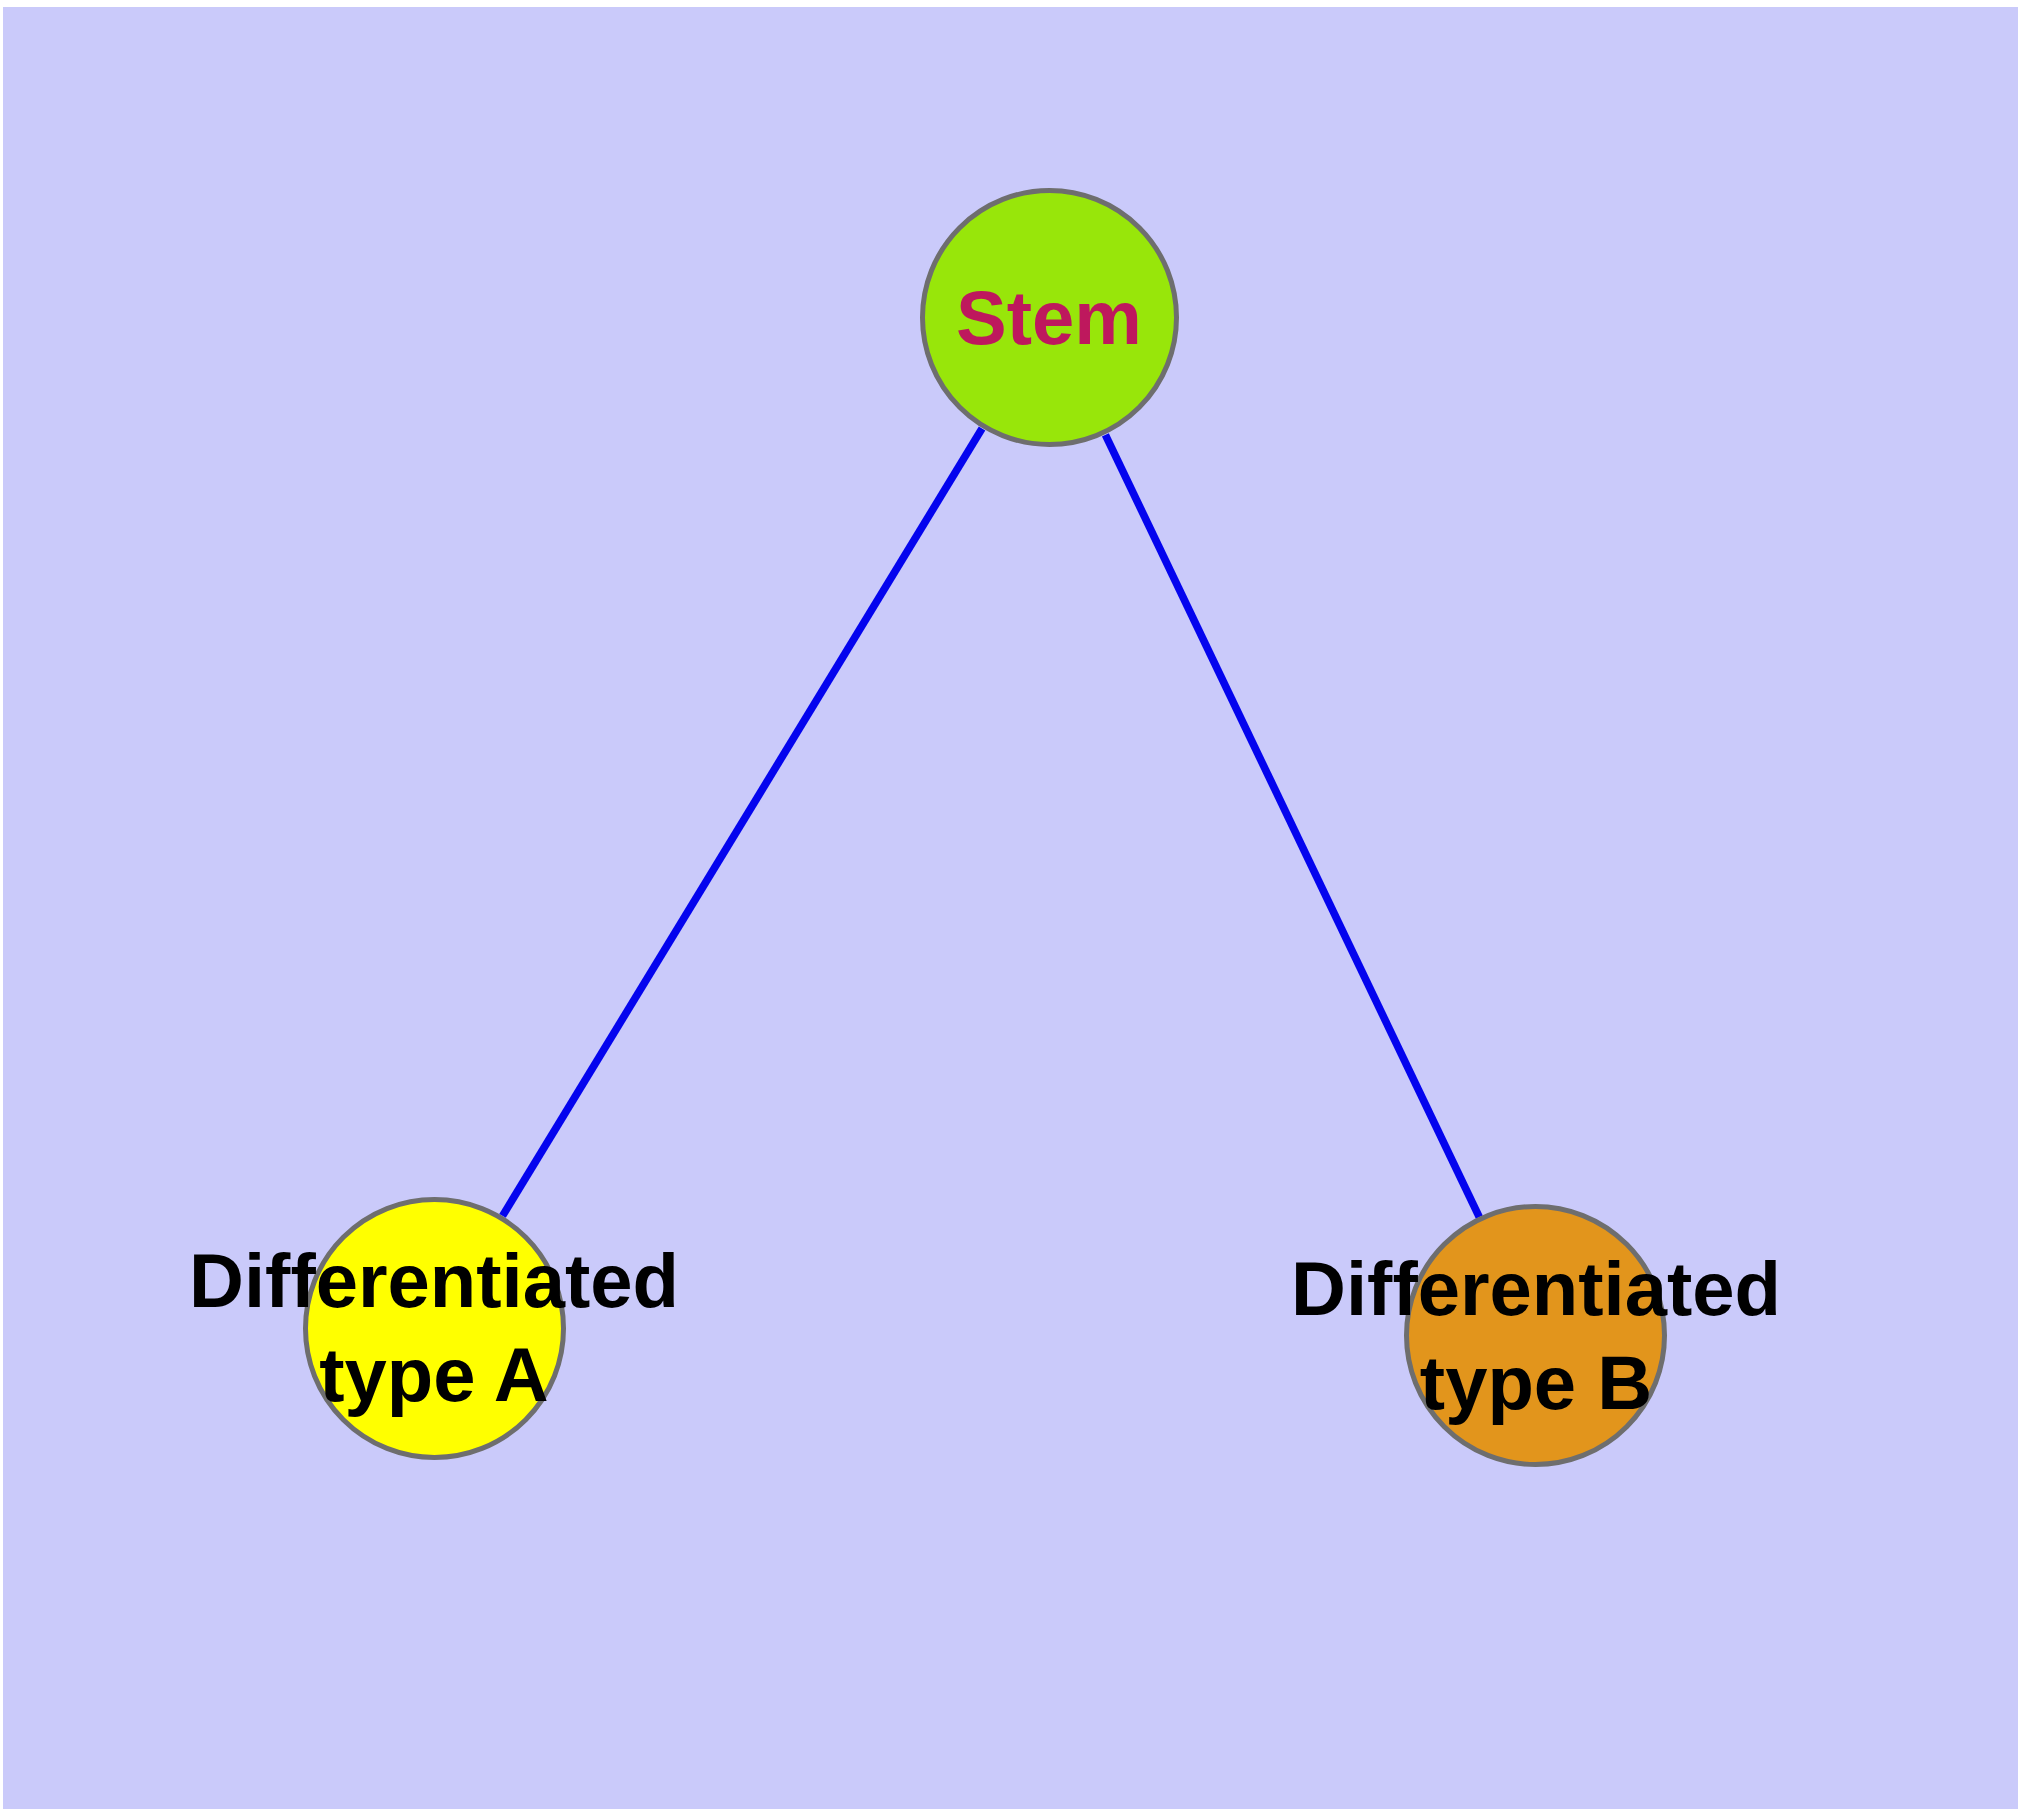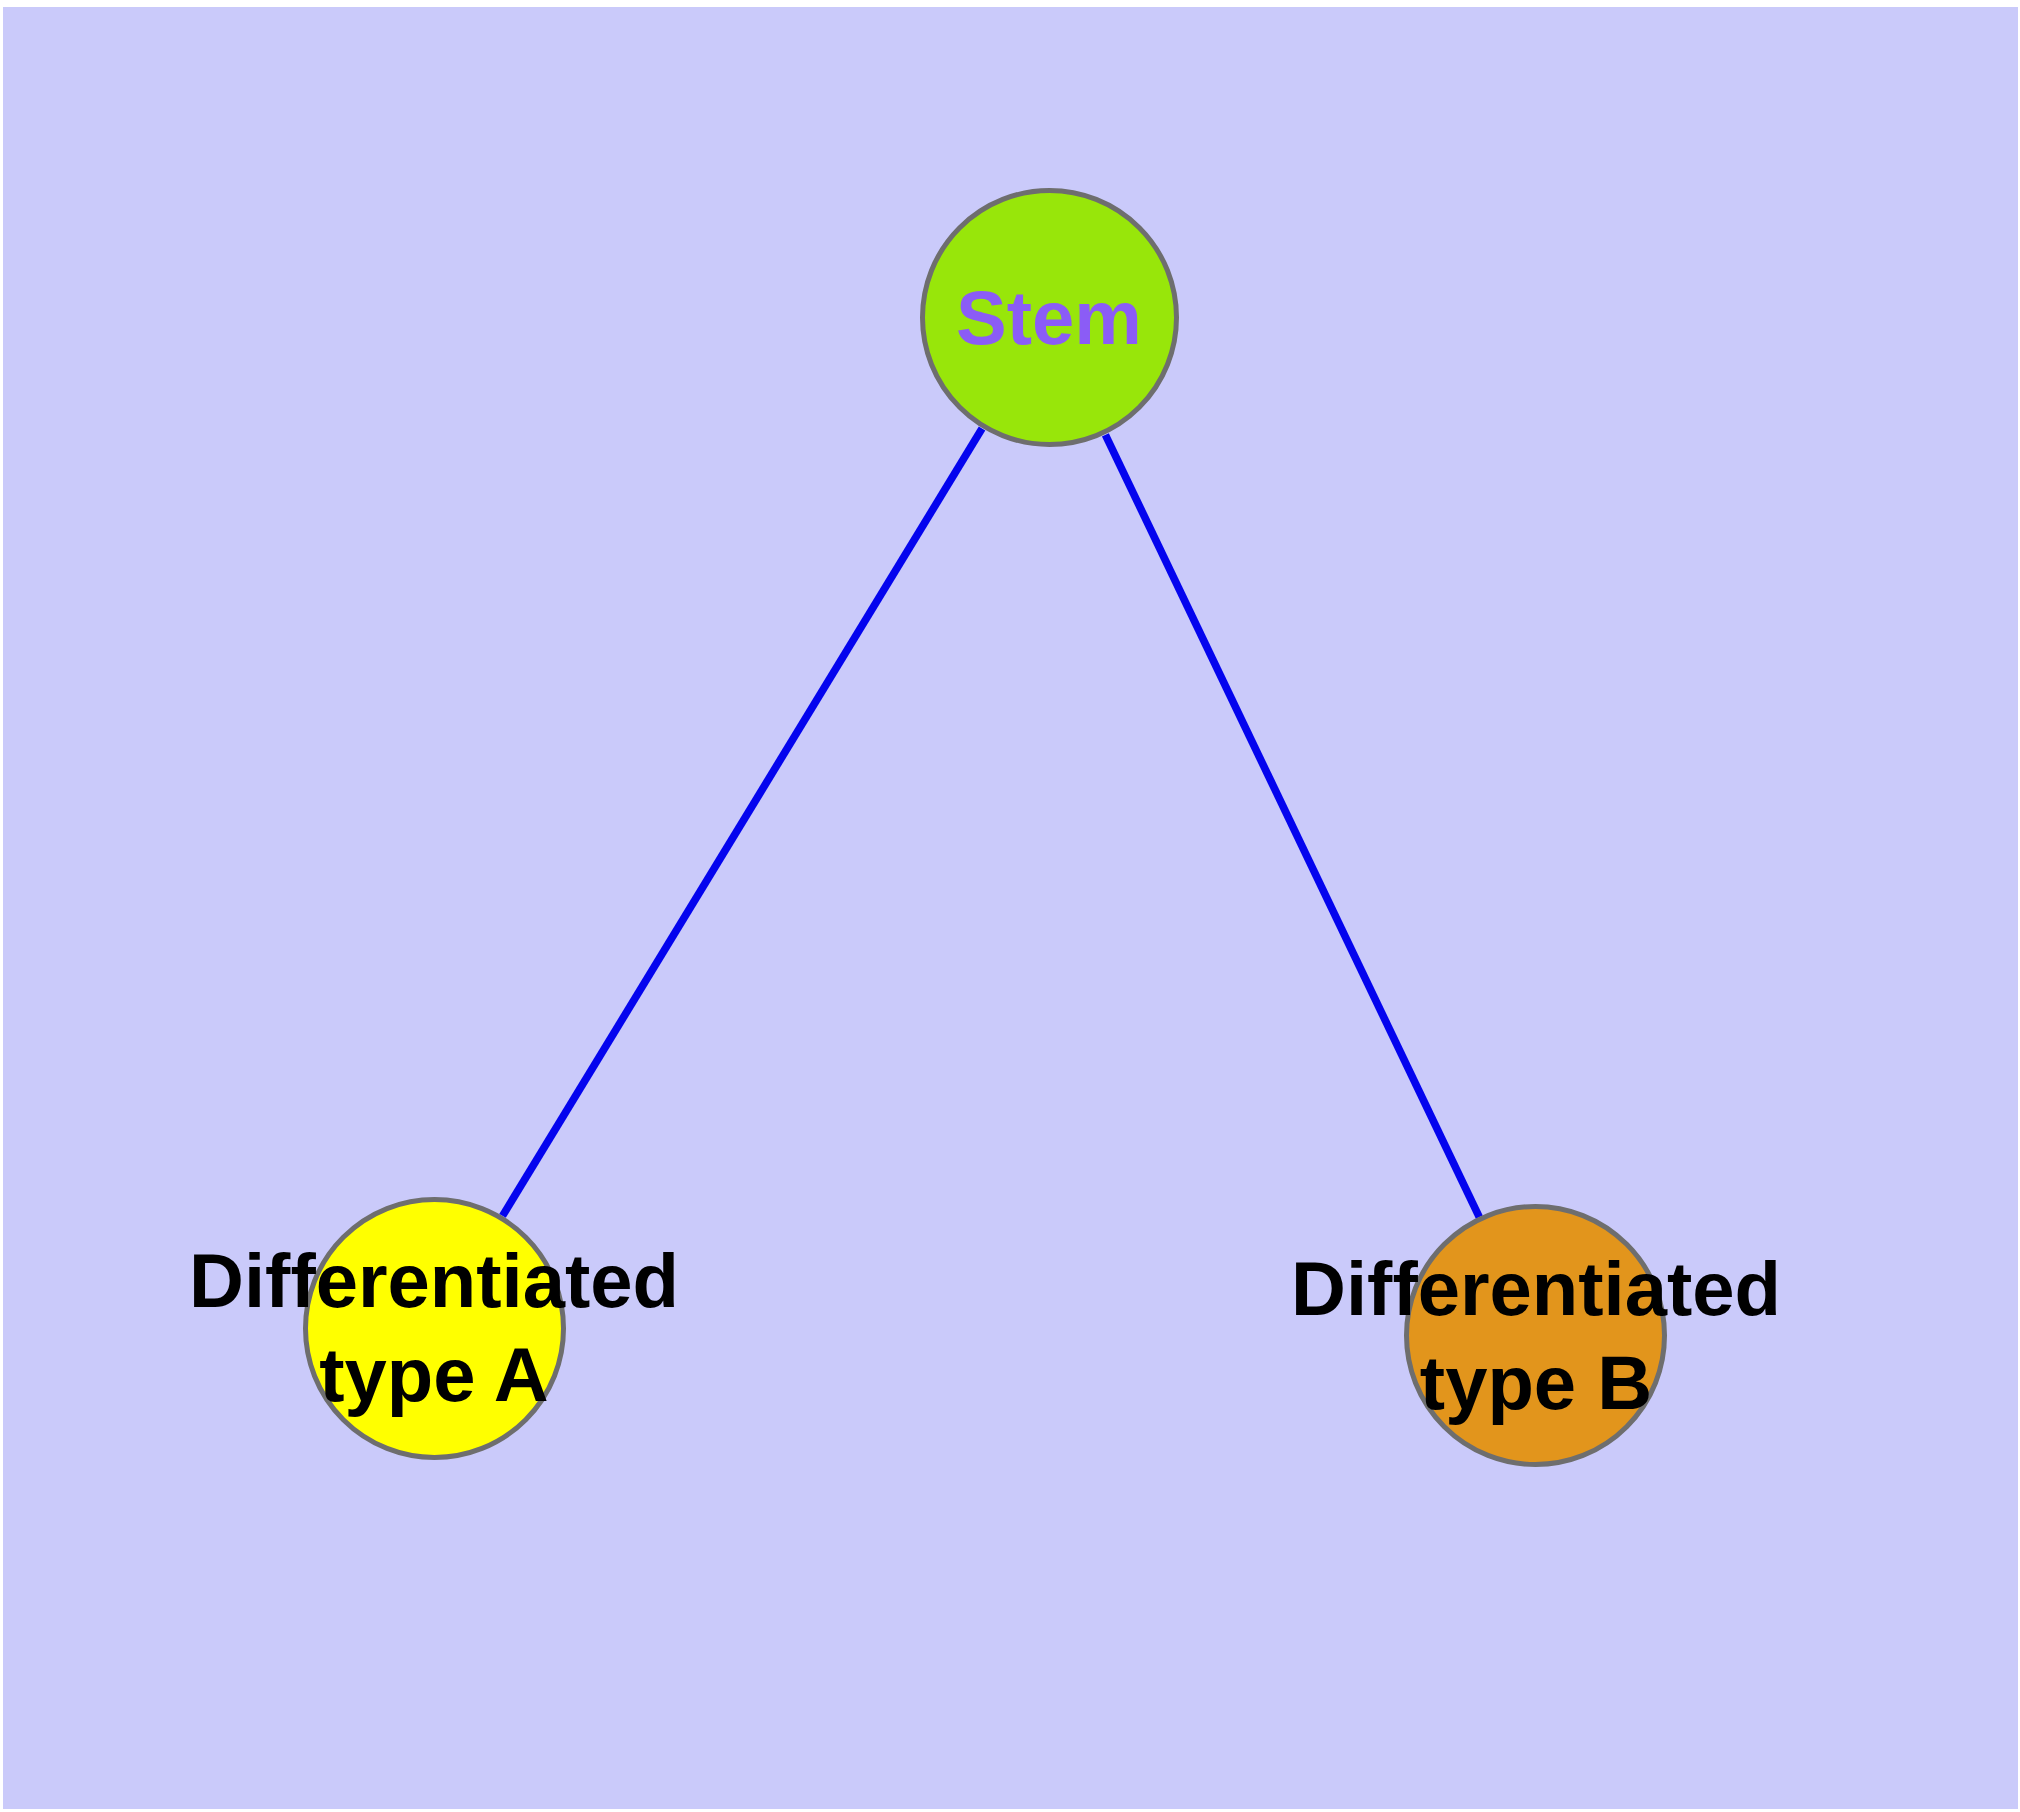--- a/index.html
+++ b/index.html
@@ -56,19 +56,19 @@
 
   <svg id="edges" class="edge-layer" viewBox="0 0 2384 2138" xmlns="http://www.w3.org/2000/svg">
       <line x1="1158.4133428327623" y1="505.6712057070898" x2="592.6270056269401" y2="1434.6206739568697" stroke="#0404EE" stroke-width="9"></line>
       <line x1="1303.9760845059575" y1="513.0440374419074" x2="1745.1614830168405" y2="1436.1514653366296" stroke="#0404EE" stroke-width="9"></line>
     </svg>
 
   <div class="node" style="left: 920px; top: 188px; width: 259px; height: 259px; background: rgb(152, 230, 10); border-color: rgb(110, 110, 110); border-width: 5.1px;"></div>
   <div class="node" style="left: 303px; top: 1197px; width: 263px; height: 263px; background: rgb(255, 255, 0); border-color: rgb(110, 110, 110); border-width: 5.1px;"></div>
   <div class="node" style="left: 1404px; top: 1204px; width: 263px; height: 263px; background: rgb(226, 149, 28); border-color: rgb(110, 110, 110); border-width: 5.1px;"></div>
 
-  <div class="node-label" style="left: 1049px; top: 318px; color: #8b5cf6; text-align: center;">Stem</div>
+  <div class="node-label" style="left: 1049px; top: 318px; color: #be185d; text-align: center;">Stem</div>
   <div class="node-label" style="left: 434px; top: 1328px; color: rgb(0, 0, 0);">Differentiated
 type A</div>
   <div class="node-label" style="left: 1536px; top: 1336px; color: rgb(0, 0, 0);">Differentiated
 type B</div>
 </div>
 
 
 </body></html>

